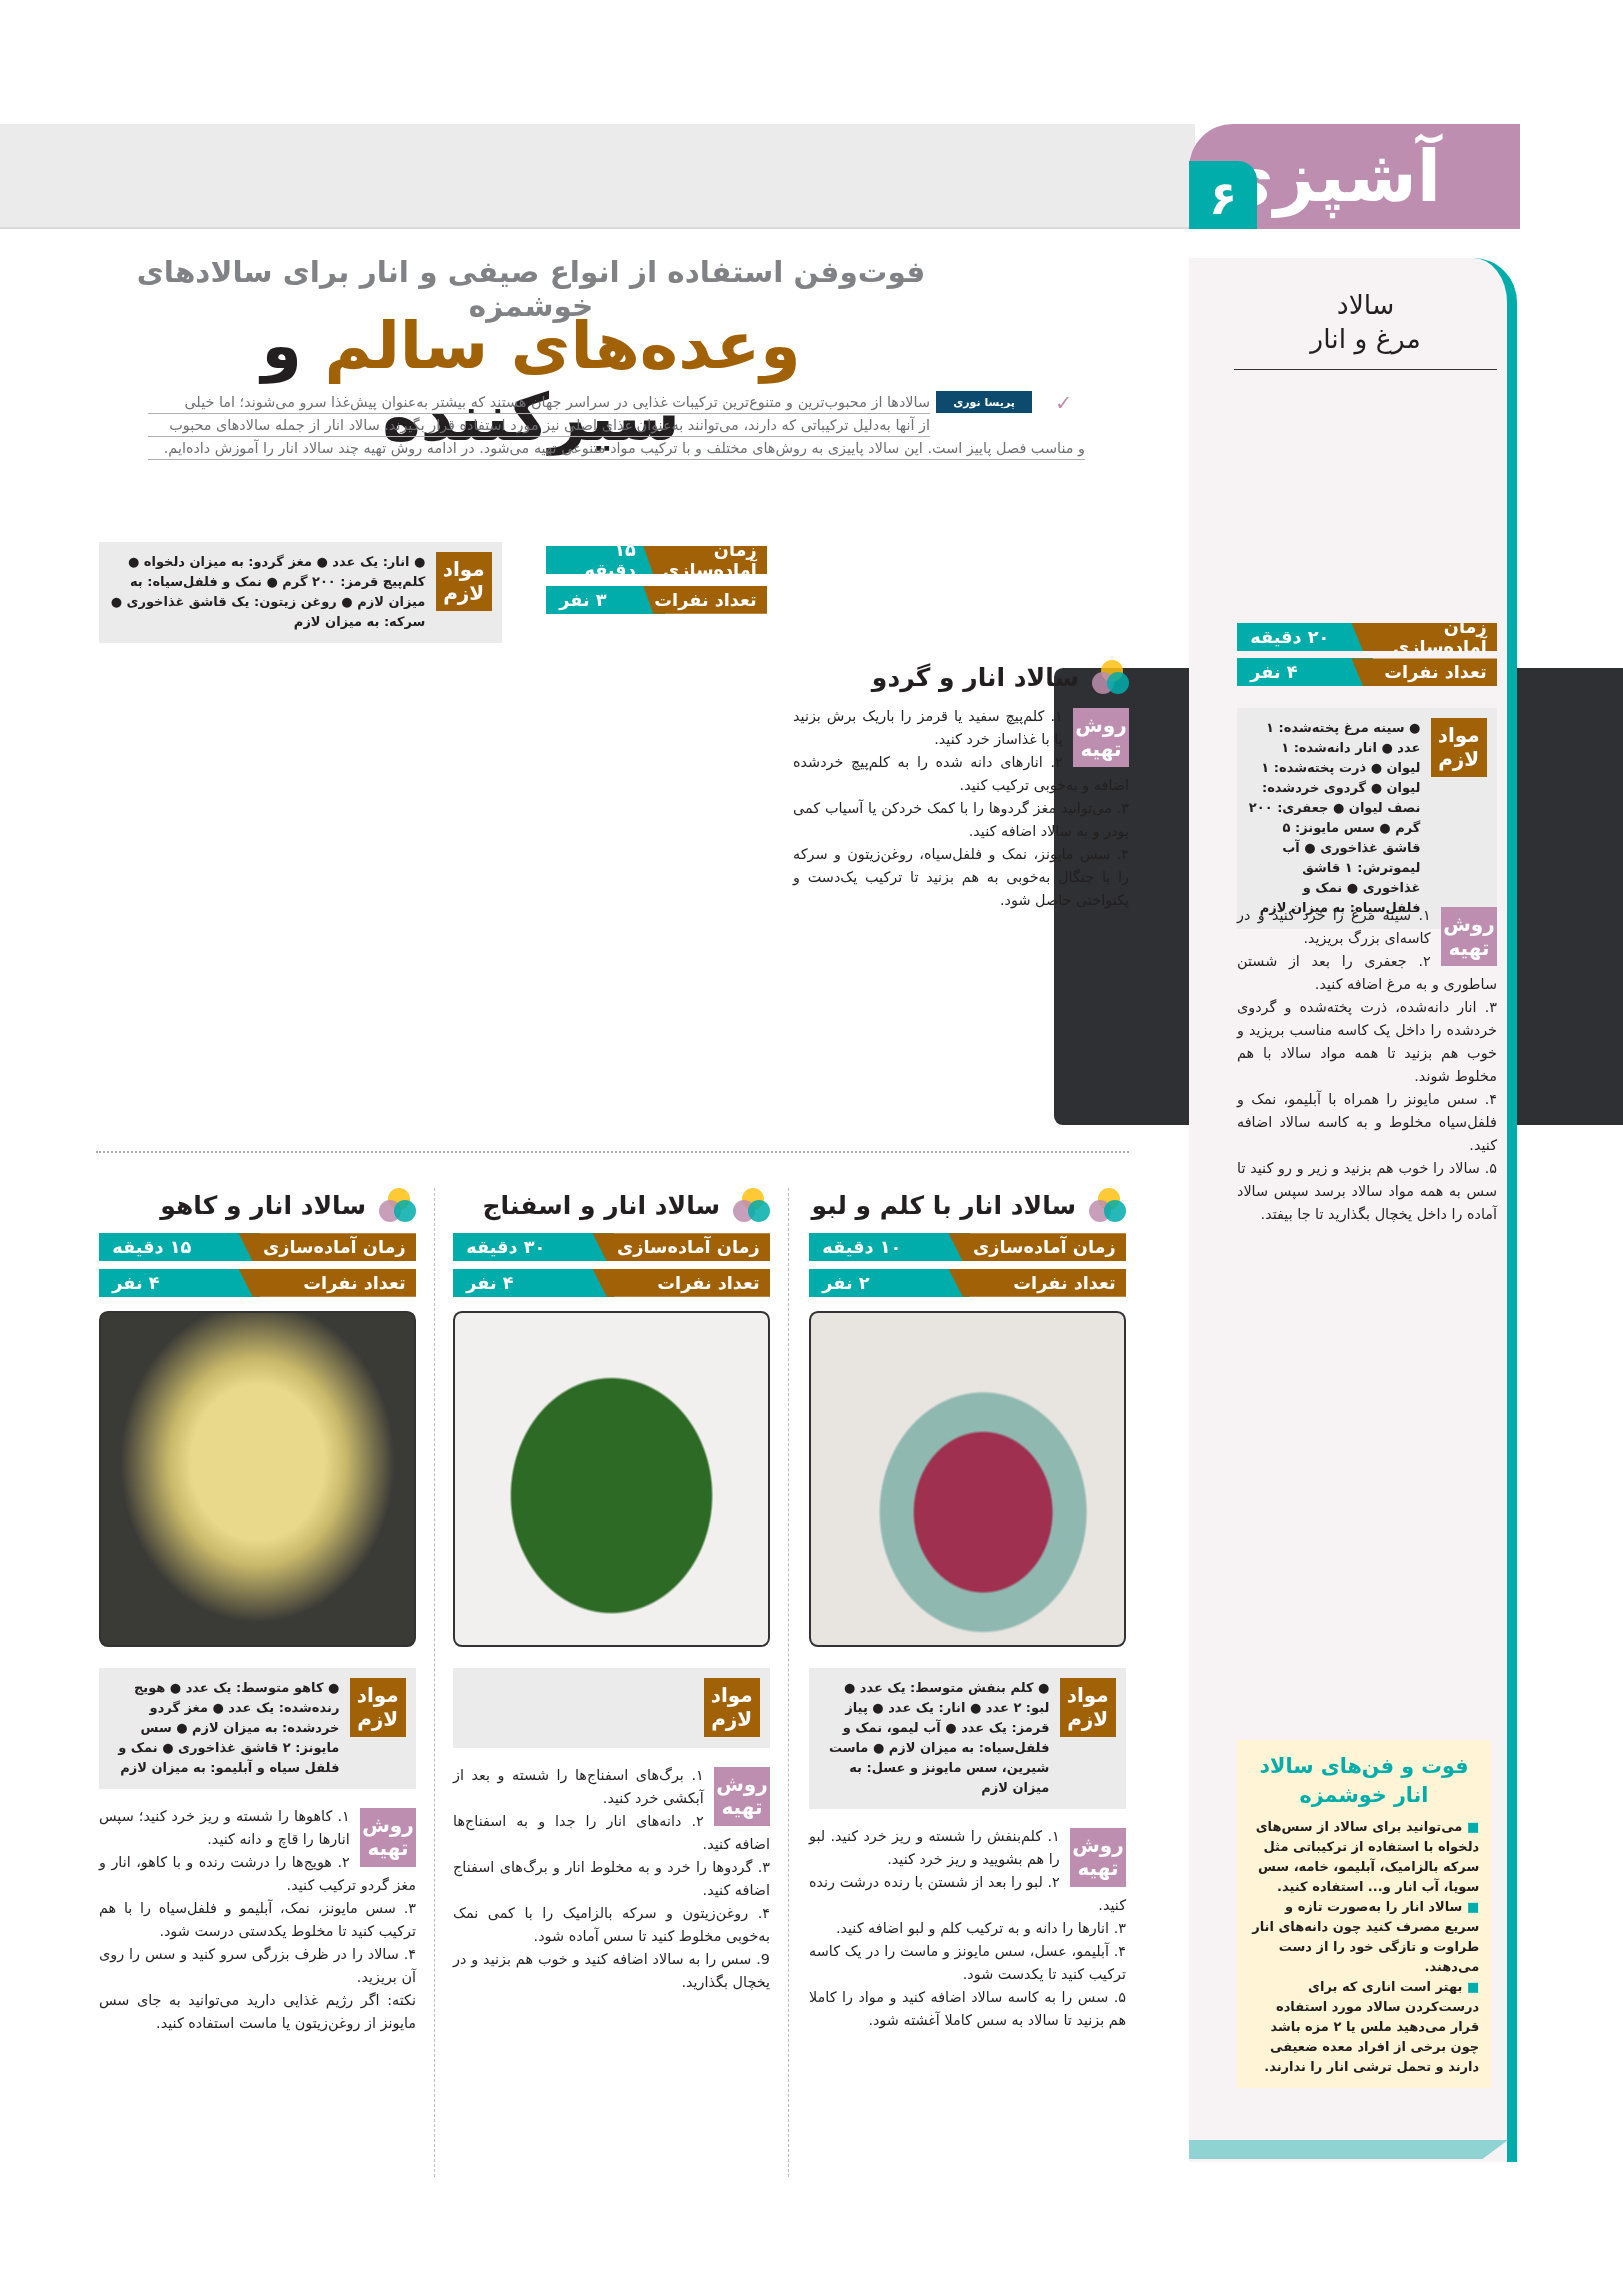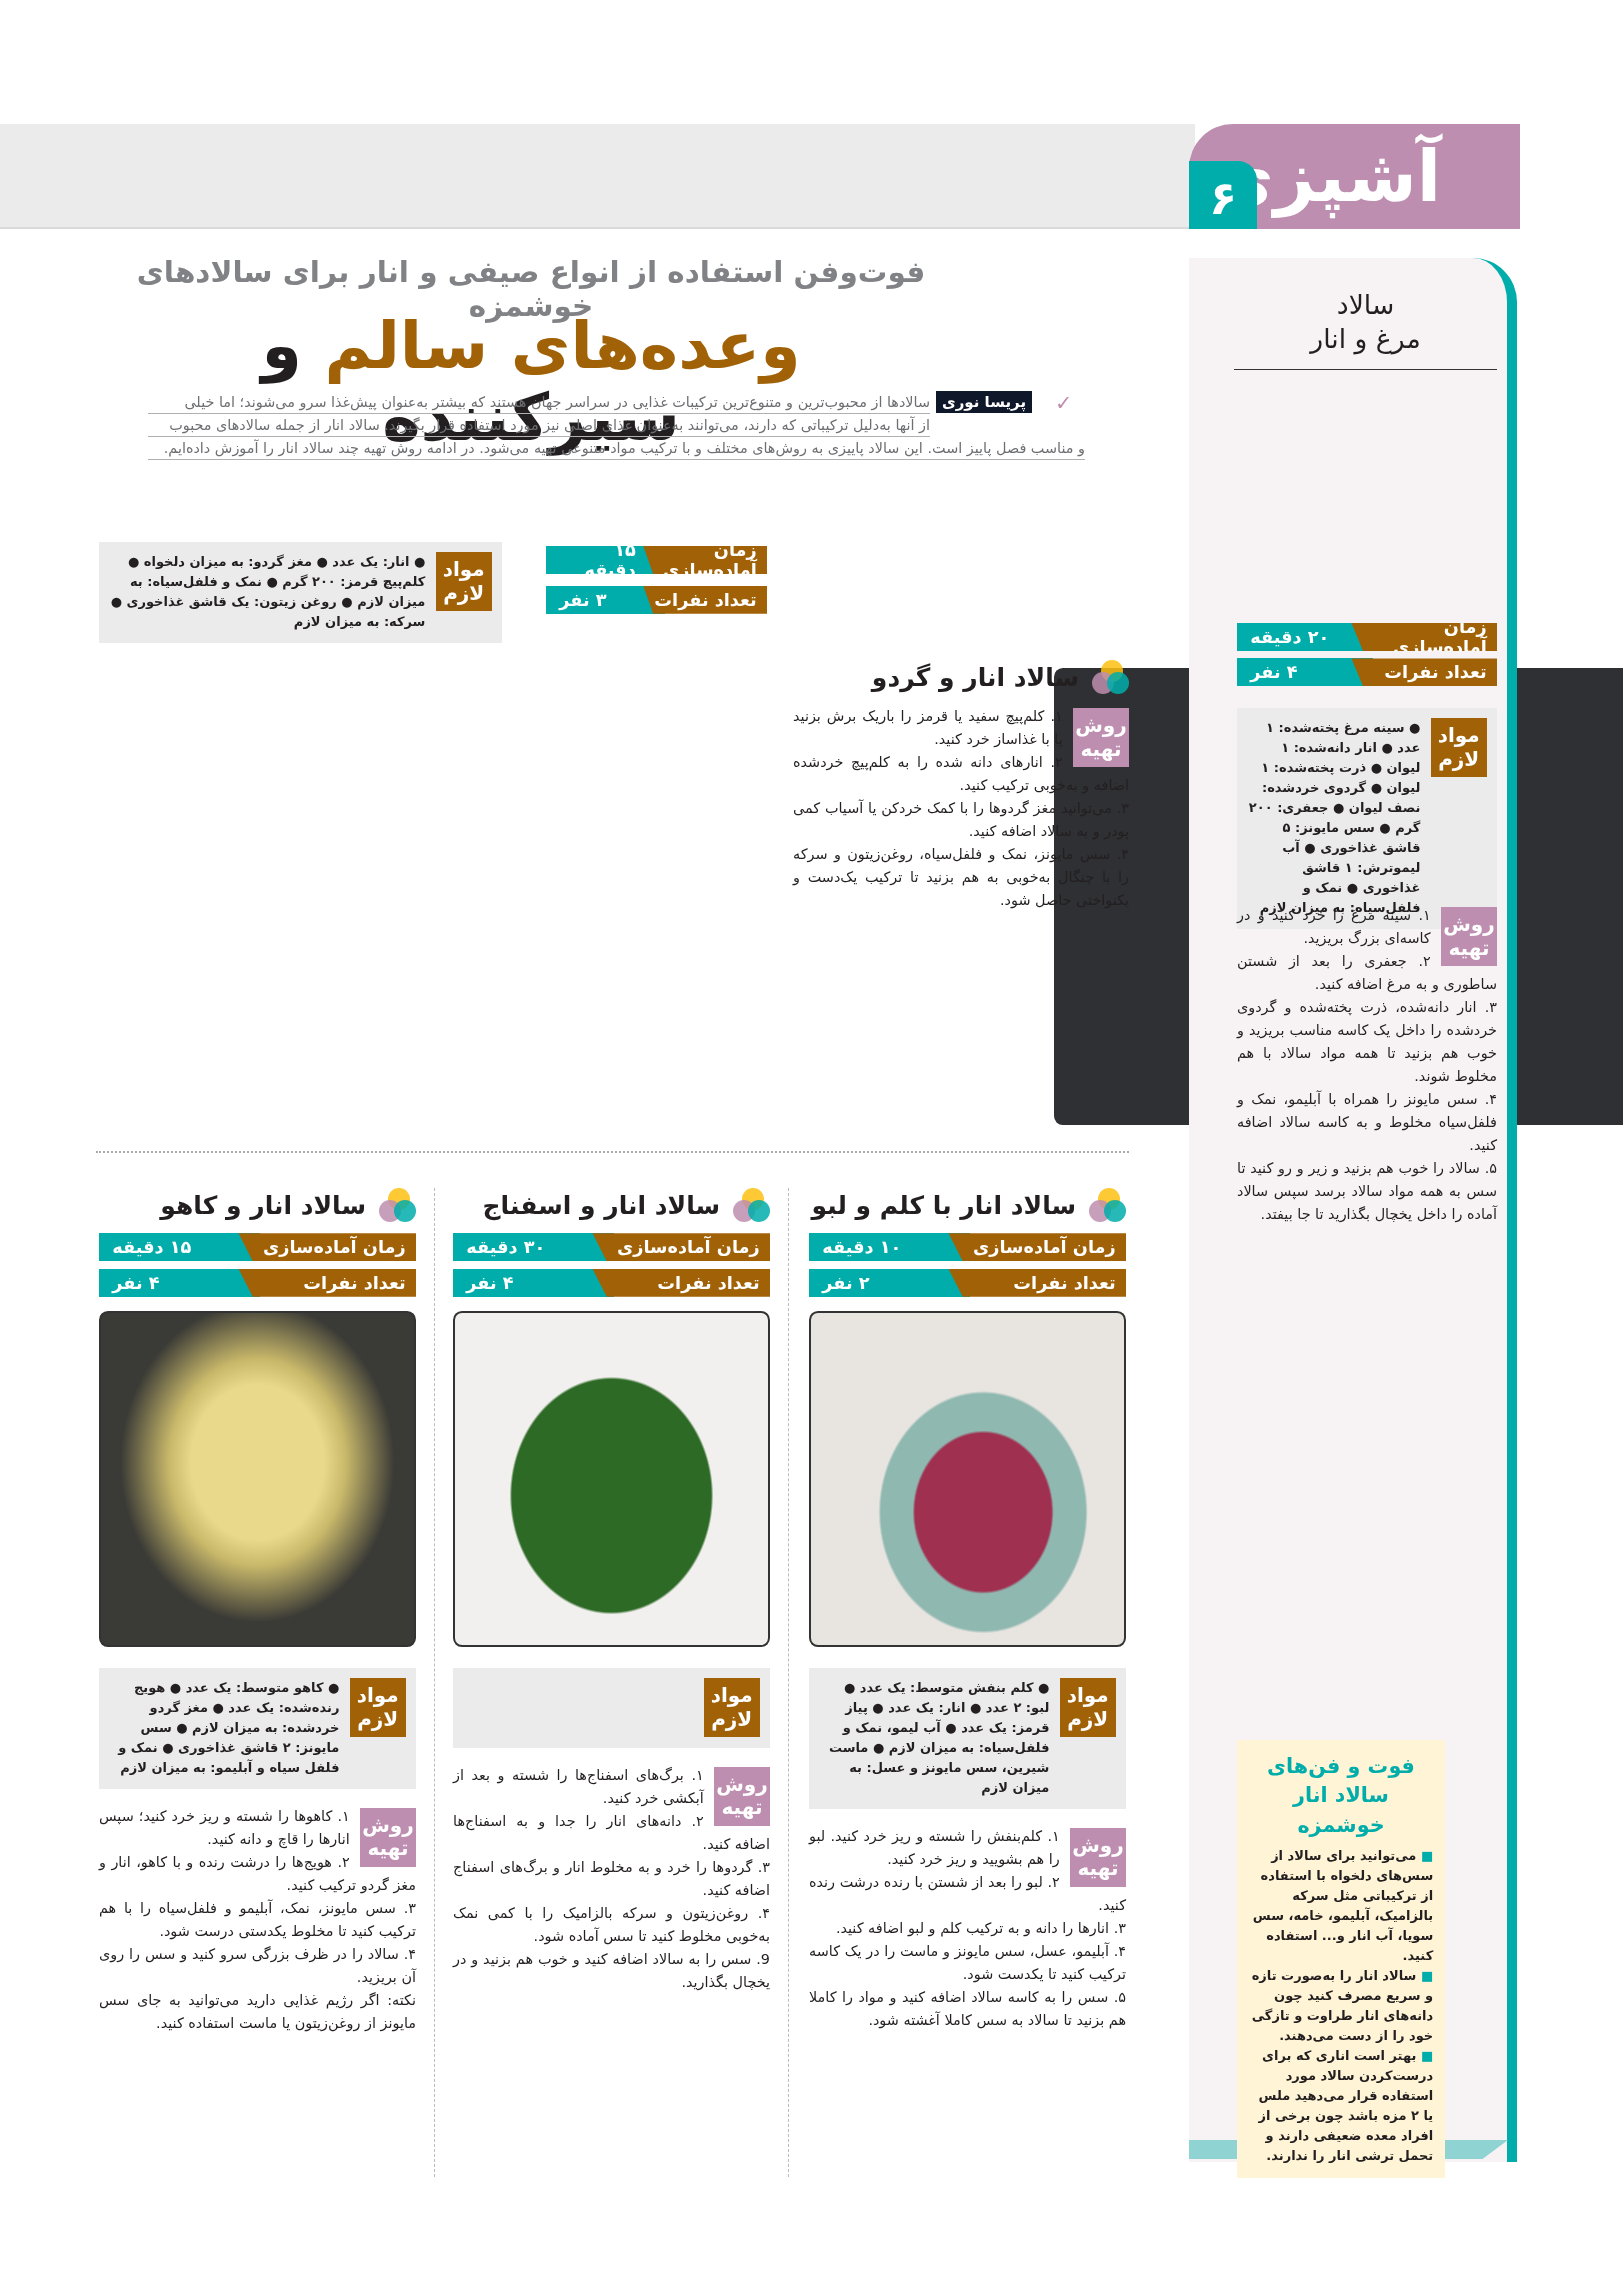--- a/index.html
+++ b/index.html
@@ -7,21 +7,21 @@
 .abs{position:absolute}
 .topbar{left:0;top:124px;width:1195px;height:105px;background:#ebebec;border-bottom:2.2px solid #d9d9da}
 .masthead{left:1189px;top:124px;width:331px;height:105px;background:#bd8eaf;border-radius:44px 0 0 0;display:flex;align-items:center;justify-content:center}
 .masthead .logo{color:#fff;font-size:71px;font-weight:bold;margin-right:59px}
 .pagenum{left:1189px;top:161px;width:68px;height:68px;background:#00adaa;border-radius:0 19px 0 0;color:#fff;font-size:46px;font-weight:bold;display:flex;align-items:flex-end;justify-content:center;padding-bottom:4.4px}
 .kicker{left:118px;top:255px;width:826px;text-align:center;color:#818285;font-size:29.5px;font-weight:bold}
 .headline{left:118px;top:310px;width:826px;text-align:center;font-size:65px;font-weight:bold;line-height:1.1}
 .headline .pink{color:#a16207}
 .intro{left:148px;top:391px;width:937px;font-size:14.4px;line-height:22px;color:#6d6e71;text-align:justify}
 .intro p{border-bottom:1.5px solid #b0b0b2}
-.author{left:936px;top:391px;width:96px;height:22px;background:#0f172a;color:#fff;font-size:15px;font-weight:bold;display:flex;align-items:center;justify-content:center}
+.author{left:936px;top:391px;width:96px;height:22px;background:#0c4a6e;color:#fff;font-size:11px;font-weight:bold;display:flex;align-items:center;justify-content:center}
 .check{left:1055px;top:391px;color:#bd8eaf;font-size:20.7px;font-weight:bold}
 .bar{display:flex;height:28px;font-weight:bold;font-size:17.7px;color:#fff}
 .bar .lbl{background:#a16207;flex:0 0 56%;display:flex;align-items:center;padding-right:10.3px;clip-path:polygon(0 0,100% 0,100% 100%,8% 100%)}
 .bar .val{background:#00adaa;flex:1;display:flex;align-items:center;justify-content:flex-end;padding-left:13.3px;margin-right:-22px;padding-right:29.5px}
 .ing{background:#ebebec;display:flex;gap:10.3px;padding:10.3px;font-size:13px;font-weight:bold;line-height:20px}
 .tag{flex:0 0 auto;width:56px;height:59px;color:#fff;font-size:20px;font-weight:bold;line-height:23.6px;display:flex;align-items:center;justify-content:center;text-align:center}
 .teal{background:#a16207}
 .mauve{background:#bd8eaf}
 .method{font-size:14.4px;line-height:23px;text-align:justify}
 .method .tag{float:right;margin-left:10.3px;margin-top:3px}
@@ -226,21 +226,21 @@
 </div>
 <div class="abs method" style="left:1237px;top:904px;width:260px">
   <div class="tag mauve">روش تهیه</div>
   <p>۱. سینه مرغ را خرد کنید و در کاسه‌ای بزرگ بریزید.</p>
   <p>۲. جعفری را بعد از شستن ساطوری و به مرغ اضافه کنید.</p>
   <p>۳. انار دانه‌شده، ذرت پخته‌شده و گردوی خردشده را داخل یک کاسه مناسب بریزید و خوب هم بزنید تا همه مواد سالاد با هم مخلوط شوند.</p>
   <p>۴. سس مایونز را همراه با آبلیمو، نمک و فلفل‌سیاه مخلوط و به کاسه سالاد اضافه کنید.</p>
   <p>۵. سالاد را خوب هم بزنید و زیر و رو کنید تا سس به همه مواد سالاد برسد سپس سالاد آماده را داخل یخچال بگذارید تا جا بیفتد.</p>
 </div>
 
-<div class="abs tips-box" style="left:1237px;top:1740px;width:208px">
+<div class="abs tips-box" style="left:1237px;top:1740px;width:254px">
   <h3>فوت و فن‌های سالاد انار خوشمزه</h3>
   <ul>
     <li>می‌توانید برای سالاد از سس‌های دلخواه با استفاده از ترکیباتی مثل سرکه بالزامیک، آبلیمو، خامه، سس سویا، آب انار و... استفاده کنید.</li>
     <li>سالاد انار را به‌صورت تازه و سریع مصرف کنید چون دانه‌های انار طراوت و تازگی خود را از دست می‌دهند.</li>
     <li>بهتر است اناری که برای درست‌کردن سالاد مورد استفاده قرار می‌دهید ملس یا ۲ مزه باشد چون برخی از افراد معده ضعیفی دارند و تحمل ترشی انار را ندارند.</li>
   </ul>
 </div>
 
 
 </body></html>

